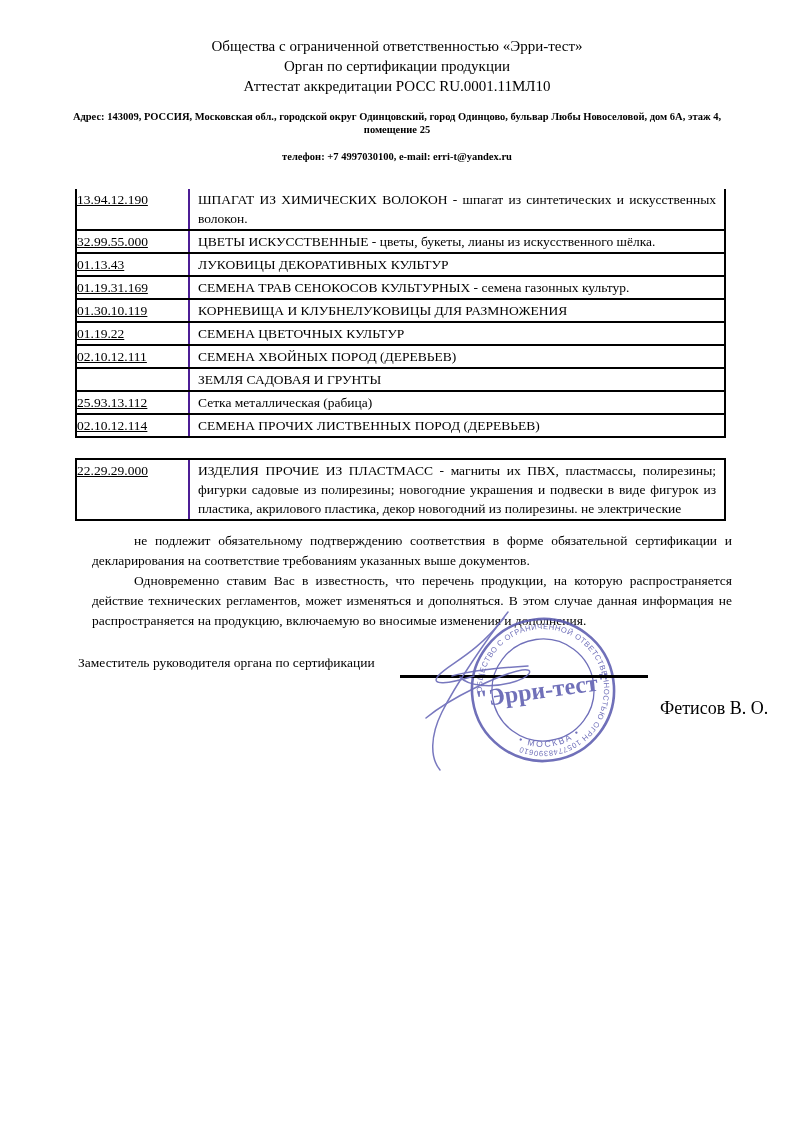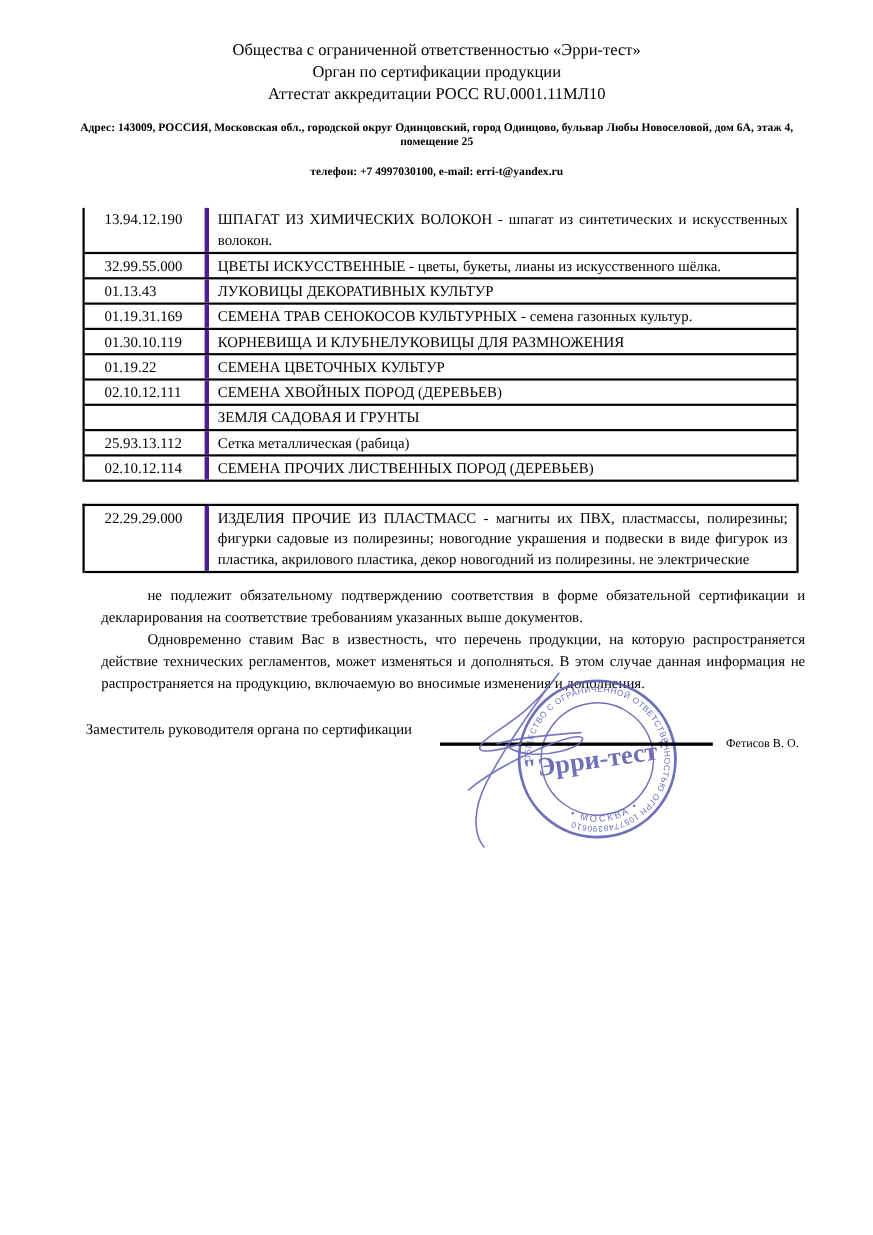--- a/index.html
+++ b/index.html
@@ -16,32 +16,32 @@
   .doc-header .h-small{
     font-size:10.5px;line-height:13px;font-weight:bold;
     width:660px;margin:14px auto 0 auto;
   }
 
   
   .doc-table{width:647px;margin:26px 0 0 75px;
     border-left:2px solid #000;border-right:2px solid #000;font-size:13.5px;}
   .doc-table.first{border-top:none;}
   .trow{display:grid;grid-template-columns:113px 1fr;border-bottom:2px solid #000;}
-  .trow .code{border-right:4px solid #4c1d95;padding:1px 4px 1px 18px;line-height:19px;}
+  .trow .code{border-right:2px solid #4c1d95;padding:1px 4px 1px 0;line-height:19px;text-decoration:underline;}
   .trow .desc{padding:1px 8px 1px 8px;line-height:19px;text-align:justify;}
   .doc-table.last{margin-top:20px;border-top:2px solid #000;}
 
   
   .body-text{width:640px;margin:10px 0 0 92px;font-size:13.5px;line-height:20px;text-align:justify;}
   .body-text p{margin:0;text-indent:42px;}
 
   
   .sig-area{position:absolute;left:0;top:0;width:794px;height:1118px;pointer-events:none;}
   .sig-title{position:absolute;left:78px;top:650px;width:300px;font-size:13.5px;line-height:26px;}
-  .sig-name{position:absolute;left:660px;top:670px;font-size:11px;}
+  .sig-name{position:absolute;left:660px;top:698px;font-size:18px;}
   .stamp-wrap{position:absolute;left:455px;top:602px;width:176px;height:176px;
     transform:rotate(-8deg);opacity:0.88;}
   .sig-line{position:absolute;left:400px;top:675px;width:248px;height:3px;background:#000;}
   .squiggle-wrap{position:absolute;left:408px;top:606px;width:140px;height:170px;}
 </style>
 </head>
 <body>
 
 <div class="page">
 

